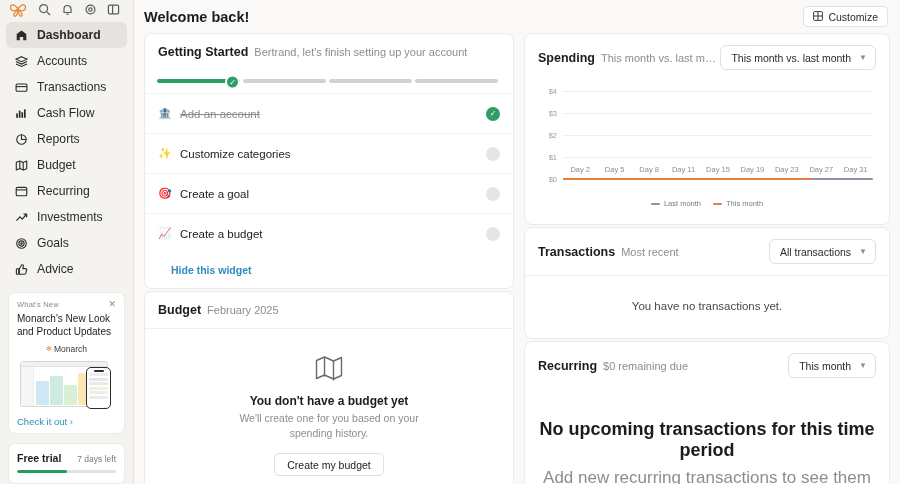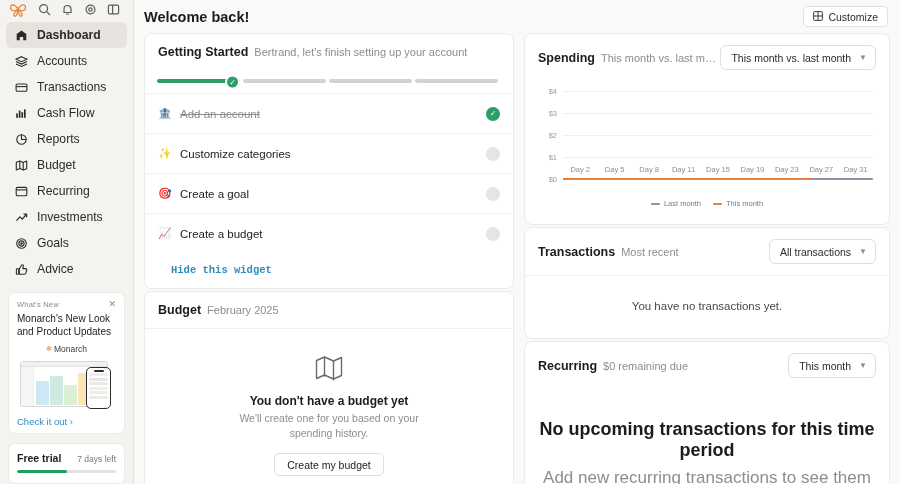--- a/index.html
+++ b/index.html
@@ -124,21 +124,21 @@
   }
   .task {
     display:flex; align-items:center; gap:9px;
     padding:0 13px; height:40px; border-top:1px solid #f2f1ee; cursor:pointer;
   }
   .task-ic { font-size:11px; width:13px; text-align:center; }
   .task-label { flex:1; font-size:11.5px; color:#1c1c1c; }
   .task.done .task-label { text-decoration:line-through; color:#8d8d8d; }
   .bubble { width:14px; height:14px; border-radius:50%; background:#e7e5e1; flex:0 0 14px; }
   .bubble.done { background:#2e9e67; color:#fff; font-size:8px; display:flex; align-items:center; justify-content:center; }
-  .hide-widget { padding:11px 13px 12px 26px; font-size:10.5px; color:#2e8bc0; font-weight:700; cursor:pointer;font-family:Liberation Mono, monospace; }
+  .hide-widget { padding:11px 13px 12px 26px; font-size:10.5px; color:#2e8bc0; font-weight:700; cursor:pointer; }
 
   
   .empty { display:flex; flex-direction:column; align-items:center; justify-content:center; padding:26px 10px 22px 10px; }
   .empty-ic { color:#6b6b6b; margin-bottom:10px; }
   .empty-title { font-size:12px; font-weight:700; color:#1c1c1c; }
   .empty-sub { font-size:10.5px; color:#8d8d8d; text-align:center; line-height:15px; margin-top:3px; max-width:185px; }
   .empty-btn {
     margin-top:12px; height:23px; padding:0 12px; background:#fff;
     border:1px solid #e2dfda; border-radius:5px; font-size:10.5px;
     color:#1c1c1c; cursor:pointer; display:flex; align-items:center;

